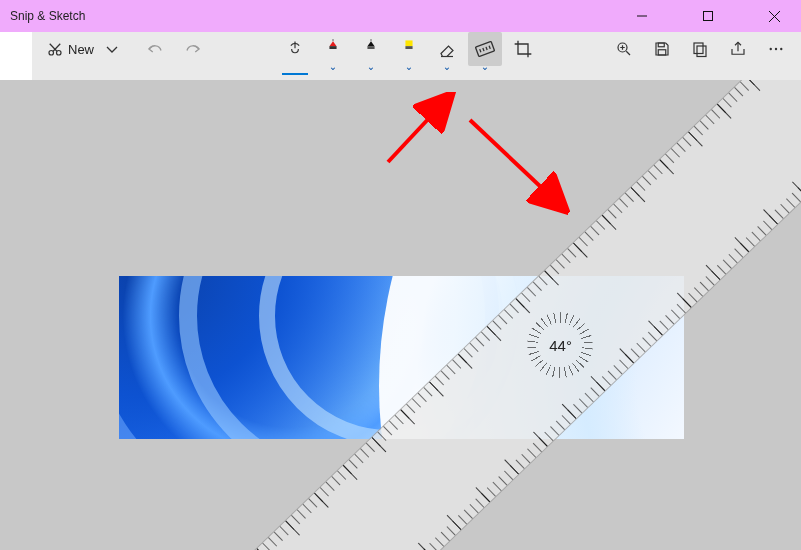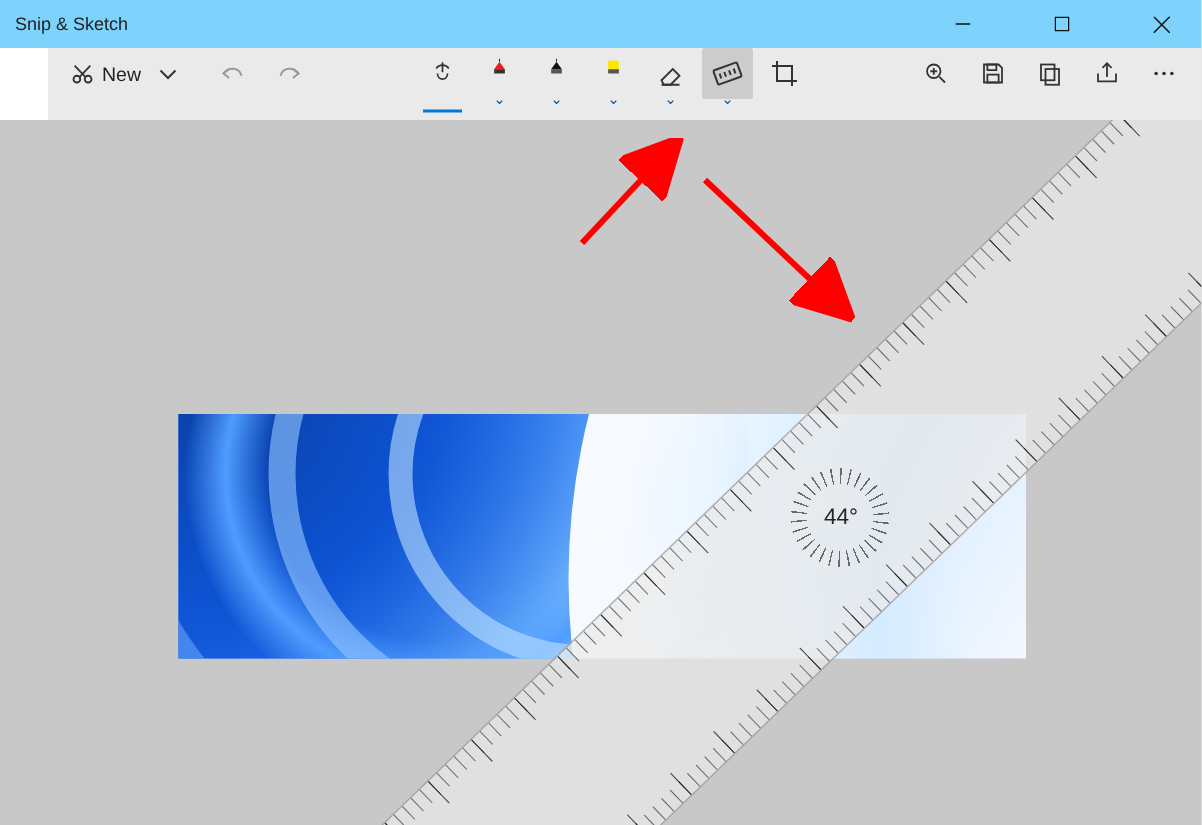--- a/index.html
+++ b/index.html
@@ -8,21 +8,21 @@
     font-family: "Segoe UI", Arial, sans-serif;
     font-size: 12px;
     background: #fff;
     width: 801px;
     height: 550px;
     overflow: hidden;
     position: relative;
   }
   .titlebar {
     height: 32px;
-    background: #7dd3fc;
+    background: #f0abfc;
     display: flex;
     align-items: center;
     padding: 0 4px 0 10px;
     gap: 20px;
   }
   .titlebar .title { flex: 0 0 auto; color: #222; font-size: 12px; }
   .titlebar .spacer { flex: 1; }
   .winbtn {
     width: 46px; height: 32px;
     display: flex; align-items: center; justify-content: center;

